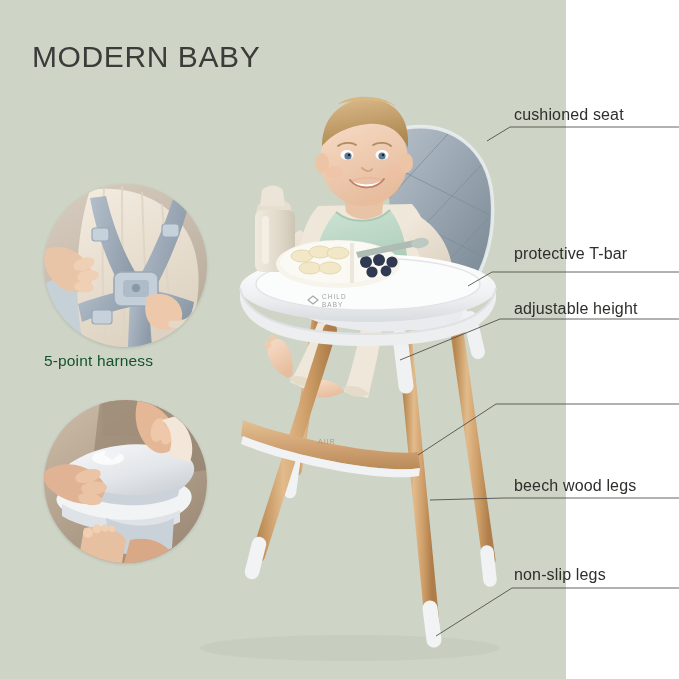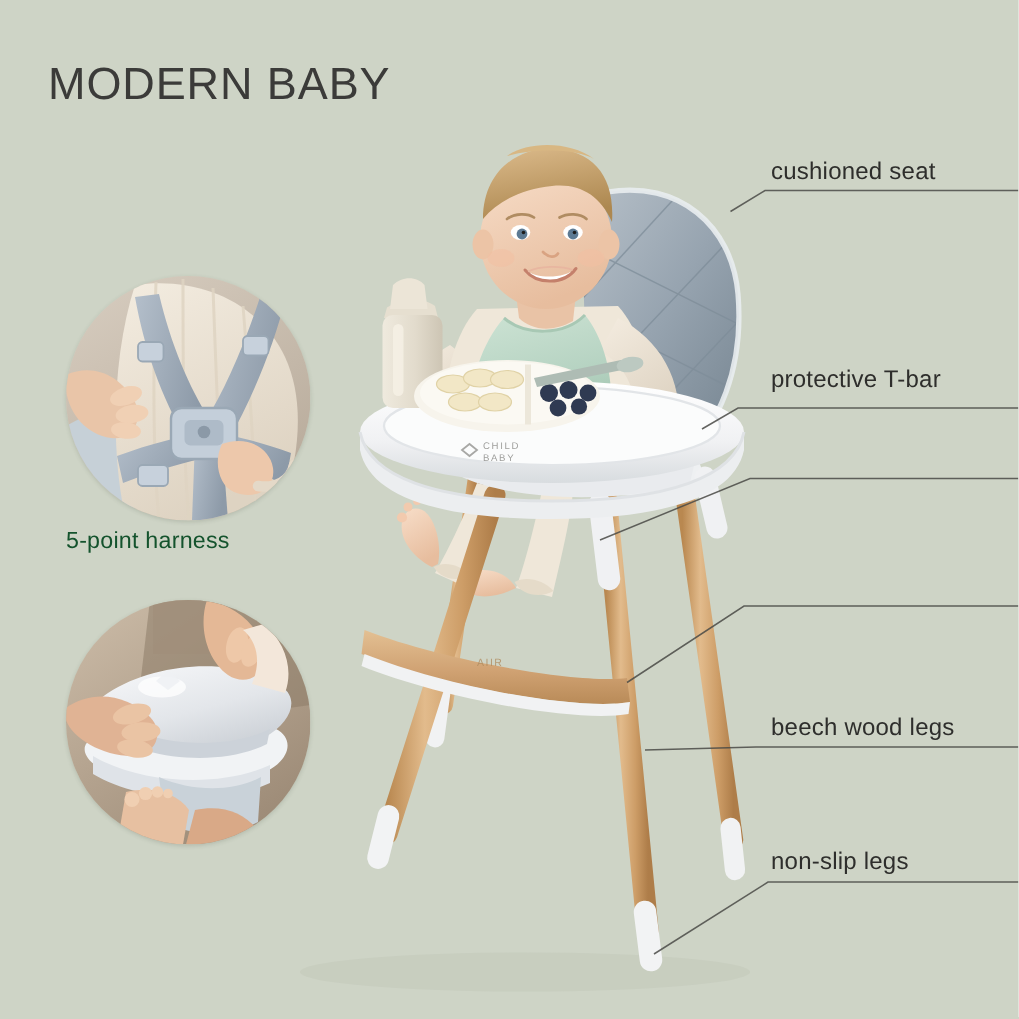--- a/index.html
+++ b/index.html
@@ -4,21 +4,21 @@
 <title>Modern Baby Highchair AIIR</title>
 <style>
   * { box-sizing: border-box; margin: 0; padding: 0; }
   html, body {
     width: 679px; height: 679px;
     overflow: hidden;
     font-family: "Liberation Sans", sans-serif;
   }
   #infographic {
     position: relative;
-    width: 679px; height: 679px;
+    width: 566px; height: 679px;
     background: #ced4c6;
   }
 
   
   #title {
     position: absolute;
     left: 32px; top: 38px;
     width: 340px;
     font-size: 30px;
     line-height: 37px;
@@ -297,20 +297,21 @@
   </svg>
 
   <h1 id="title">
     <span class="tline">MODERN BABY</span>
   </h1>
 
   <div class="callout" style="left:514px; top:105px;">cushioned seat</div>
 
   <div class="callout" style="left:514px; top:244px;">protective T-bar</div>
 
+  <div class="callout" style="left:514px; top:299px;">adjustable height</div>
 
 
   <div class="callout" style="left:514px; top:476px;">beech wood legs</div>
 
   <div class="callout" style="left:514px; top:565px;">non-slip legs</div>
 
   <div class="inset" id="inset-harness">
     <div class="circle">
       <svg width="163" height="163" viewBox="0 0 163 163">
         <defs>

